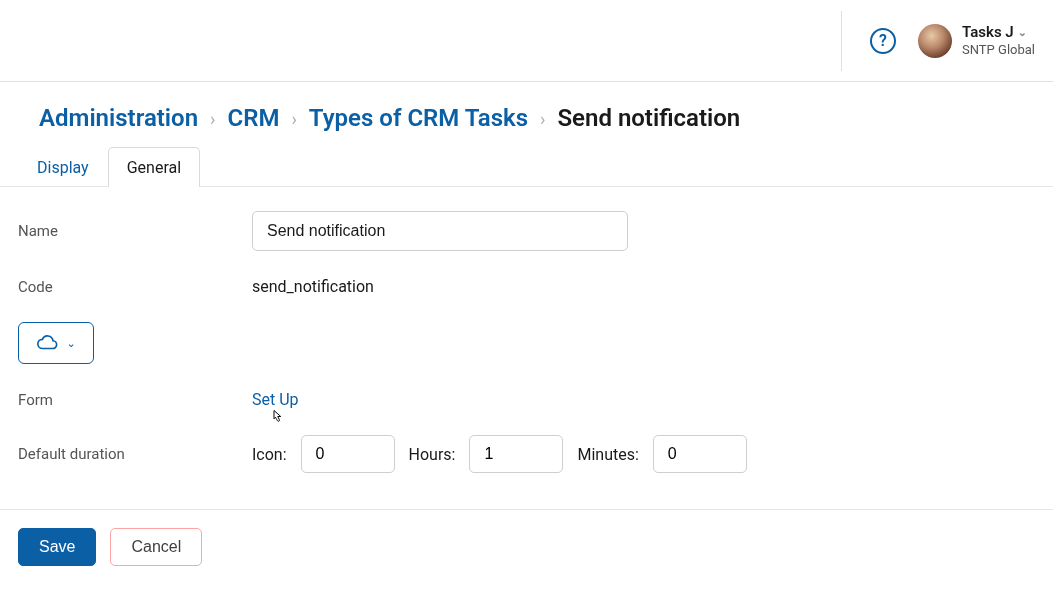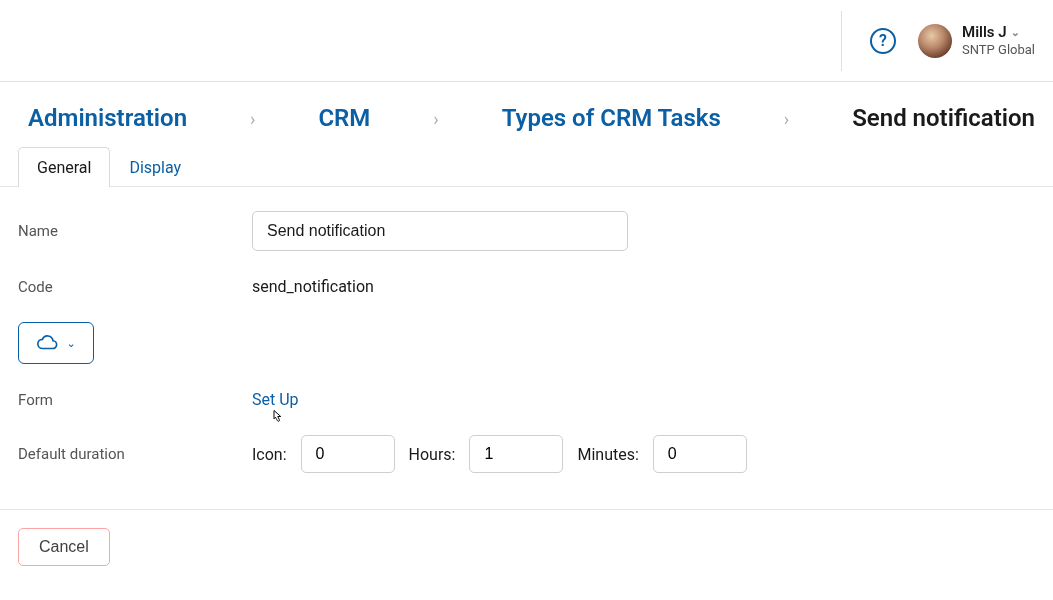--- a/index.html
+++ b/index.html
@@ -57,24 +57,23 @@
     .user-text { display: flex; flex-direction: column; line-height: 1.25; }
     .user-name { font-weight: 600; font-size: 15px; color: #1a1a1a; display:flex; align-items:center; gap:4px;}
     .user-name .chev { font-size: 11px; color:#888; }
     .user-org { font-size: 13px; color: #555; }
 
     
     .breadcrumb {
       display: flex;
       align-items: center;
       gap: 12px;
-      padding: 22px 18px 14px 28px;
+      padding: 22px 18px 14px 39px;
       font-size: 24px;
       font-weight: 600;
-      justify-content: space-between;
     }
     .breadcrumb a { color: #0b5fa5; text-decoration: none; cursor: pointer; }
     .breadcrumb .sep { color: #b0b0b0; font-size: 18px; font-weight: 400; }
     .breadcrumb .current { color: #1a1a1a; }
 
     
     .tabs {
       display: flex;
       padding: 0 18px;
       border-bottom: 1px solid #e6e6e6;
@@ -189,44 +188,44 @@
 
 <div class="top-header">
   <div class="header-divider"></div>
   <div class="help-circle">
     <span>?</span>
   </div>
   <div class="user-block">
     <div class="avatar"></div>
     <div class="user-text">
       <div class="user-name">
-        <span>Mills J</span>
+        <span>Tasks J</span>
         <span class="chev">⌄</span>
       </div>
       <div class="user-org">SNTP Global</div>
     </div>
   </div>
 </div>
 
 <div class="breadcrumb">
   <a>Administration</a>
   <span class="sep">›</span>
   <a>CRM</a>
   <span class="sep">›</span>
   <a>Types of CRM Tasks</a>
   <span class="sep">›</span>
   <span class="current">Send notification</span>
 </div>
 
 <div class="tabs">
+  <div class="tab inactive">
+    <span>Display</span>
+  </div>
   <div class="tab active">
     <span>General</span>
-  </div>
-  <div class="tab inactive">
-    <span>Display</span>
   </div>
 </div>
 
 <div class="form-area">
 
   <div class="form-row">
     <div class="form-label">Name</div>
     <div class="form-value">
       <input class="text-input" value="Send notification" style="">
     </div>
@@ -270,16 +269,19 @@
       <span class="dur-label">Hours:</span>
       <input class="dur-input" value="1" style="">
       <span class="dur-label">Minutes:</span>
       <input class="dur-input" value="0" style="">
     </div>
   </div>
 
 </div>
 
 <div class="footer">
+  <button class="btn btn-primary">
+    <span>Save</span>
+  </button>
   <button class="btn btn-secondary">
     <span>Cancel</span>
   </button>
 </div>
 
 </body></html>

